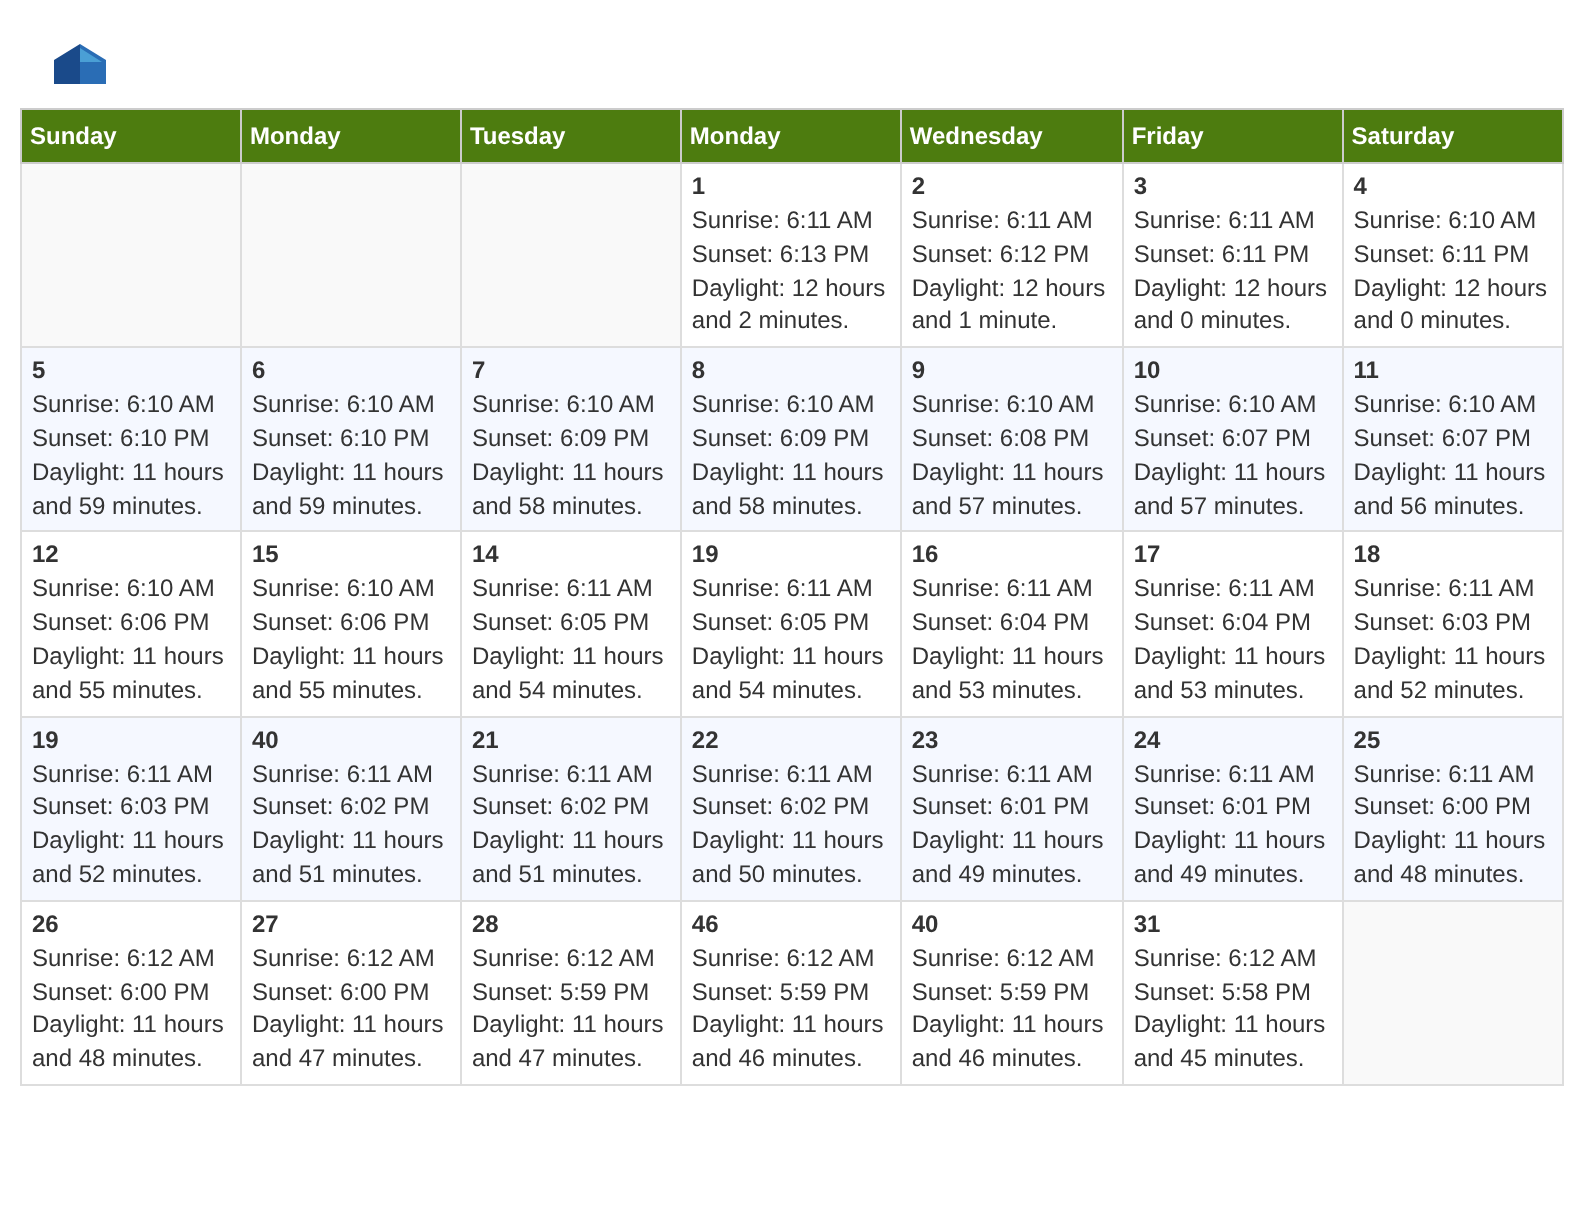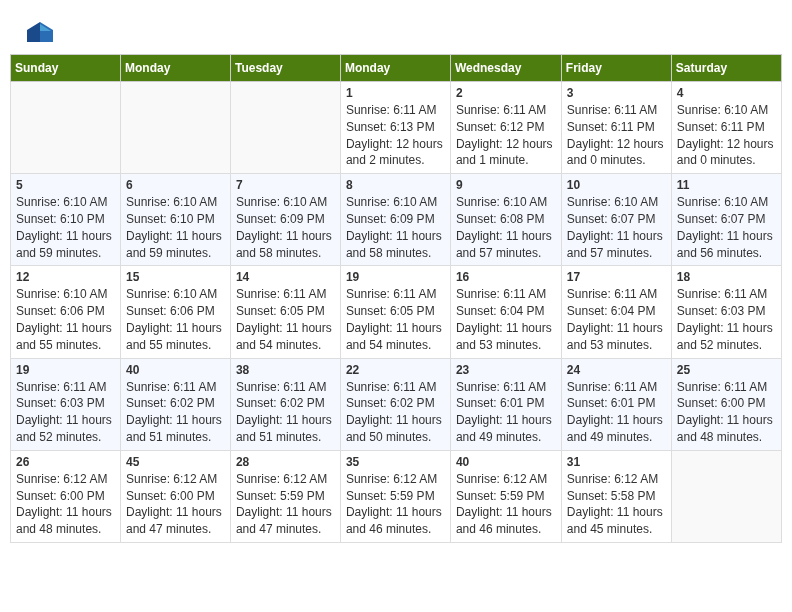--- a/index.html
+++ b/index.html
@@ -202,21 +202,21 @@
       <tr>
         <td>
           <span class="day-num">19</span>
           <div class="day-info">Sunrise: 6:11 AM<br>Sunset: 6:03 PM<br>Daylight: 11 hours<br>and 52 minutes.</div>
         </td>
         <td>
           <span class="day-num">40</span>
           <div class="day-info">Sunrise: 6:11 AM<br>Sunset: 6:02 PM<br>Daylight: 11 hours<br>and 51 minutes.</div>
         </td>
         <td>
-          <span class="day-num">38</span>
+          <span class="day-num">21</span>
           <div class="day-info">Sunrise: 6:11 AM<br>Sunset: 6:02 PM<br>Daylight: 11 hours<br>and 51 minutes.</div>
         </td>
         <td>
           <span class="day-num">22</span>
           <div class="day-info">Sunrise: 6:11 AM<br>Sunset: 6:02 PM<br>Daylight: 11 hours<br>and 50 minutes.</div>
         </td>
         <td>
           <span class="day-num">23</span>
           <div class="day-info">Sunrise: 6:11 AM<br>Sunset: 6:01 PM<br>Daylight: 11 hours<br>and 49 minutes.</div>
         </td>
@@ -228,29 +228,29 @@
           <span class="day-num">25</span>
           <div class="day-info">Sunrise: 6:11 AM<br>Sunset: 6:00 PM<br>Daylight: 11 hours<br>and 48 minutes.</div>
         </td>
       </tr>
       <tr>
         <td>
           <span class="day-num">26</span>
           <div class="day-info">Sunrise: 6:12 AM<br>Sunset: 6:00 PM<br>Daylight: 11 hours<br>and 48 minutes.</div>
         </td>
         <td>
-          <span class="day-num">45</span>
+          <span class="day-num">27</span>
           <div class="day-info">Sunrise: 6:12 AM<br>Sunset: 6:00 PM<br>Daylight: 11 hours<br>and 47 minutes.</div>
         </td>
         <td>
           <span class="day-num">28</span>
           <div class="day-info">Sunrise: 6:12 AM<br>Sunset: 5:59 PM<br>Daylight: 11 hours<br>and 47 minutes.</div>
         </td>
         <td>
-          <span class="day-num">35</span>
+          <span class="day-num">46</span>
           <div class="day-info">Sunrise: 6:12 AM<br>Sunset: 5:59 PM<br>Daylight: 11 hours<br>and 46 minutes.</div>
         </td>
         <td>
           <span class="day-num">40</span>
           <div class="day-info">Sunrise: 6:12 AM<br>Sunset: 5:59 PM<br>Daylight: 11 hours<br>and 46 minutes.</div>
         </td>
         <td>
           <span class="day-num">31</span>
           <div class="day-info">Sunrise: 6:12 AM<br>Sunset: 5:58 PM<br>Daylight: 11 hours<br>and 45 minutes.</div>
         </td>

